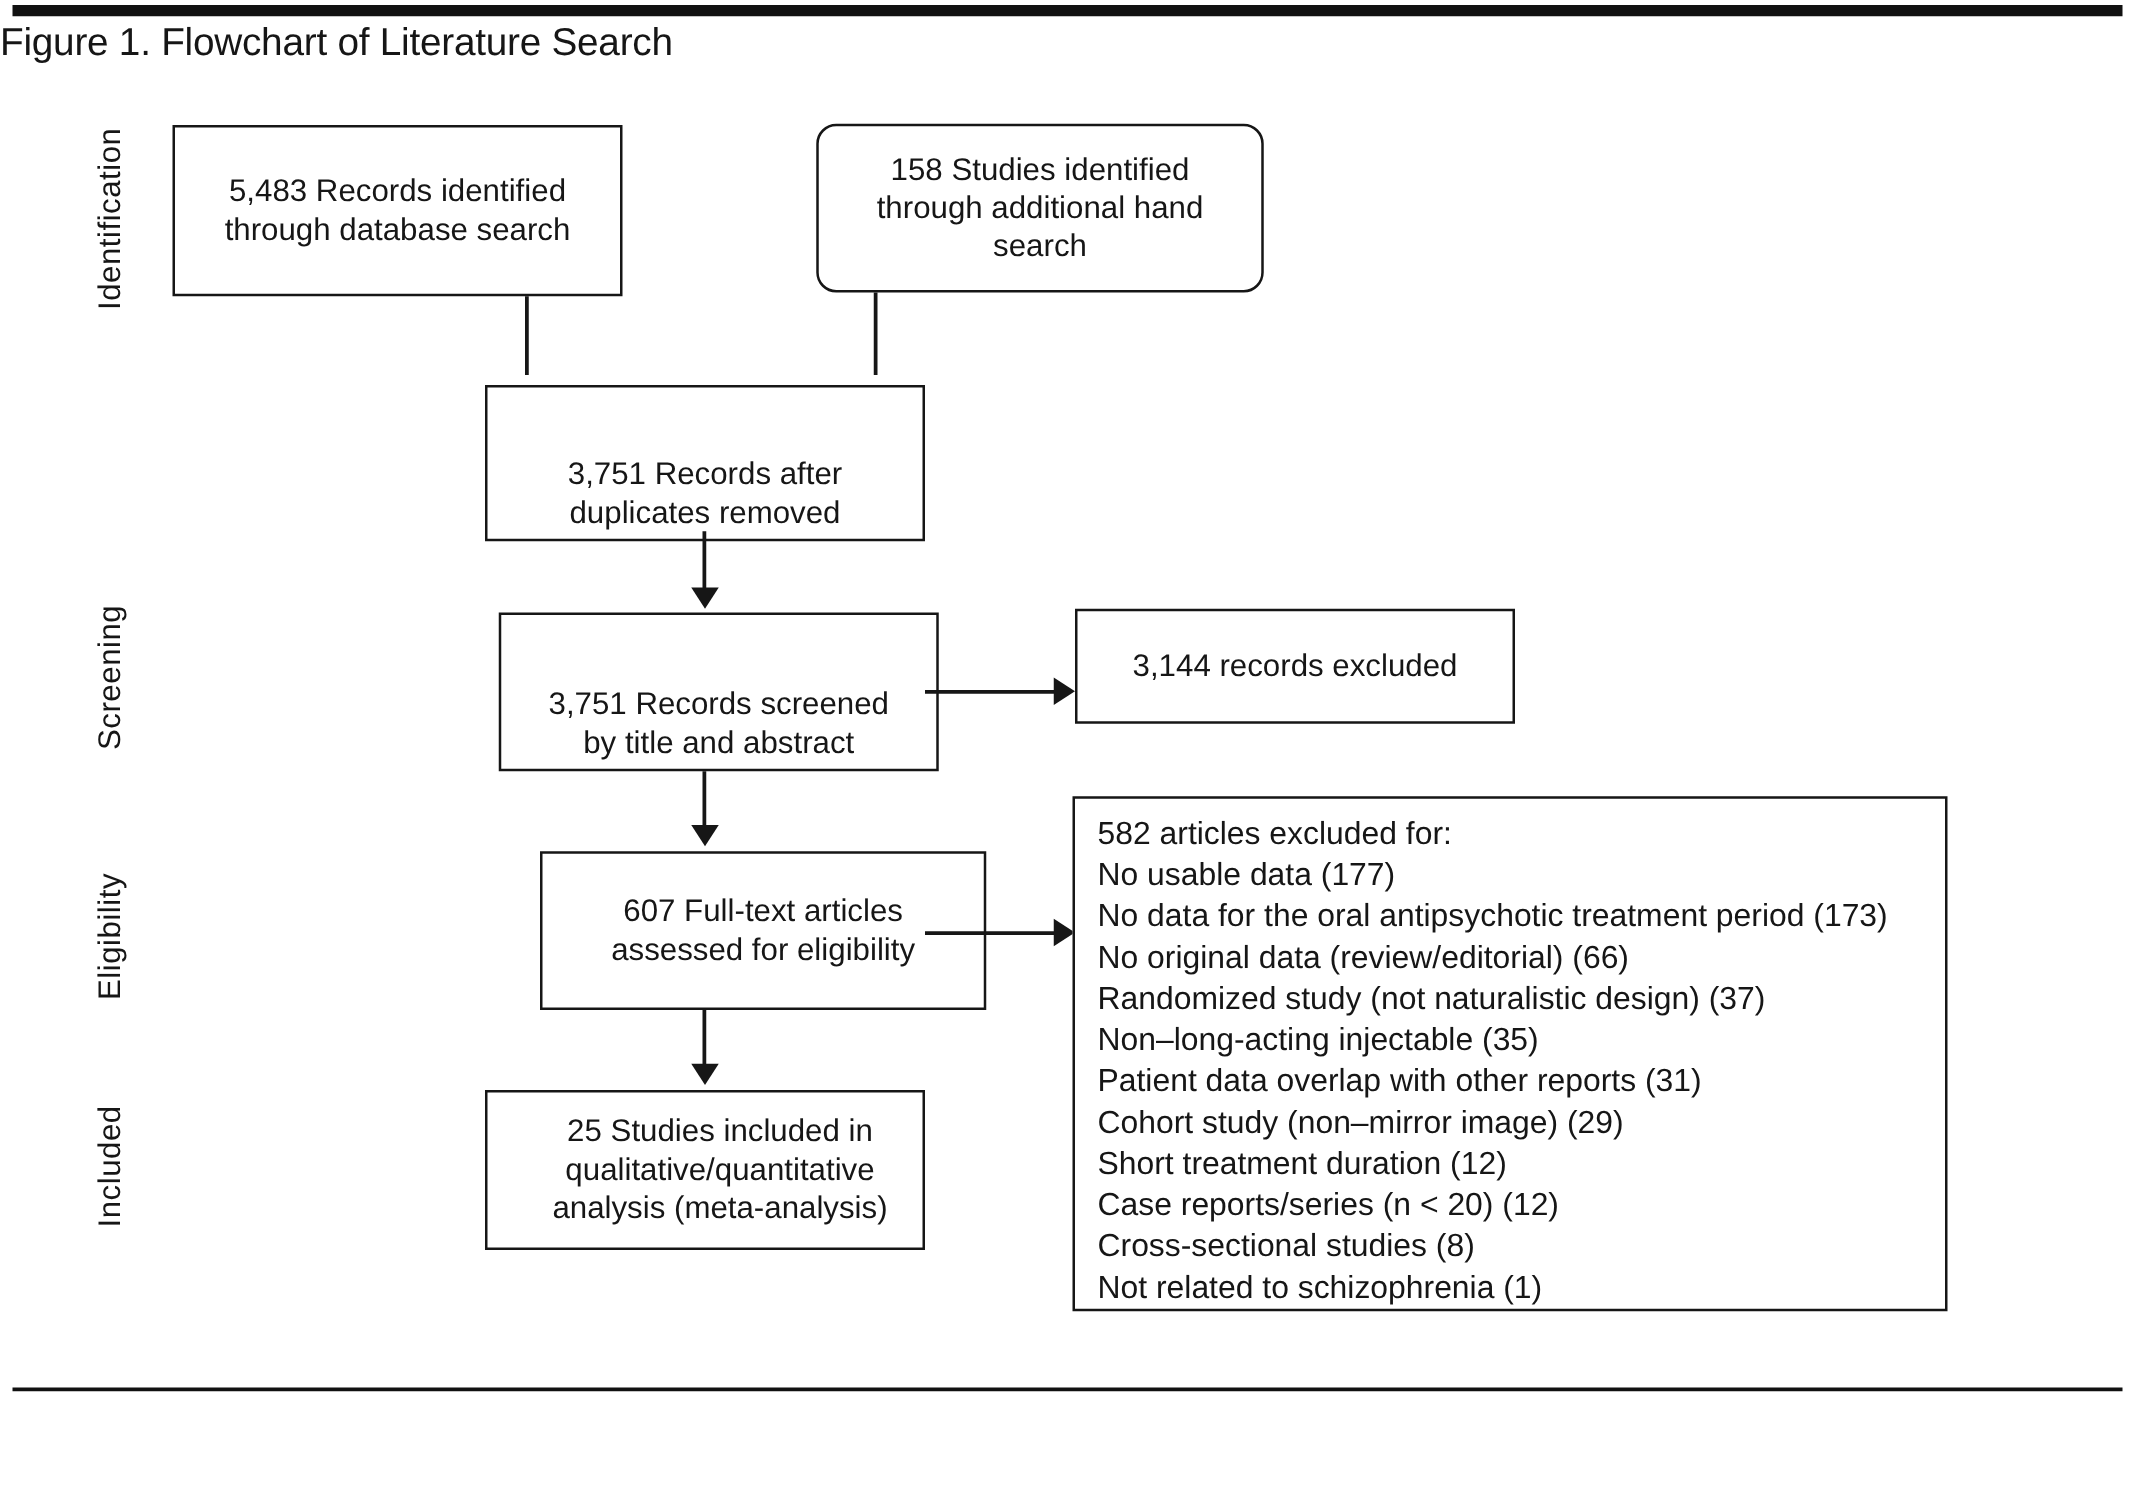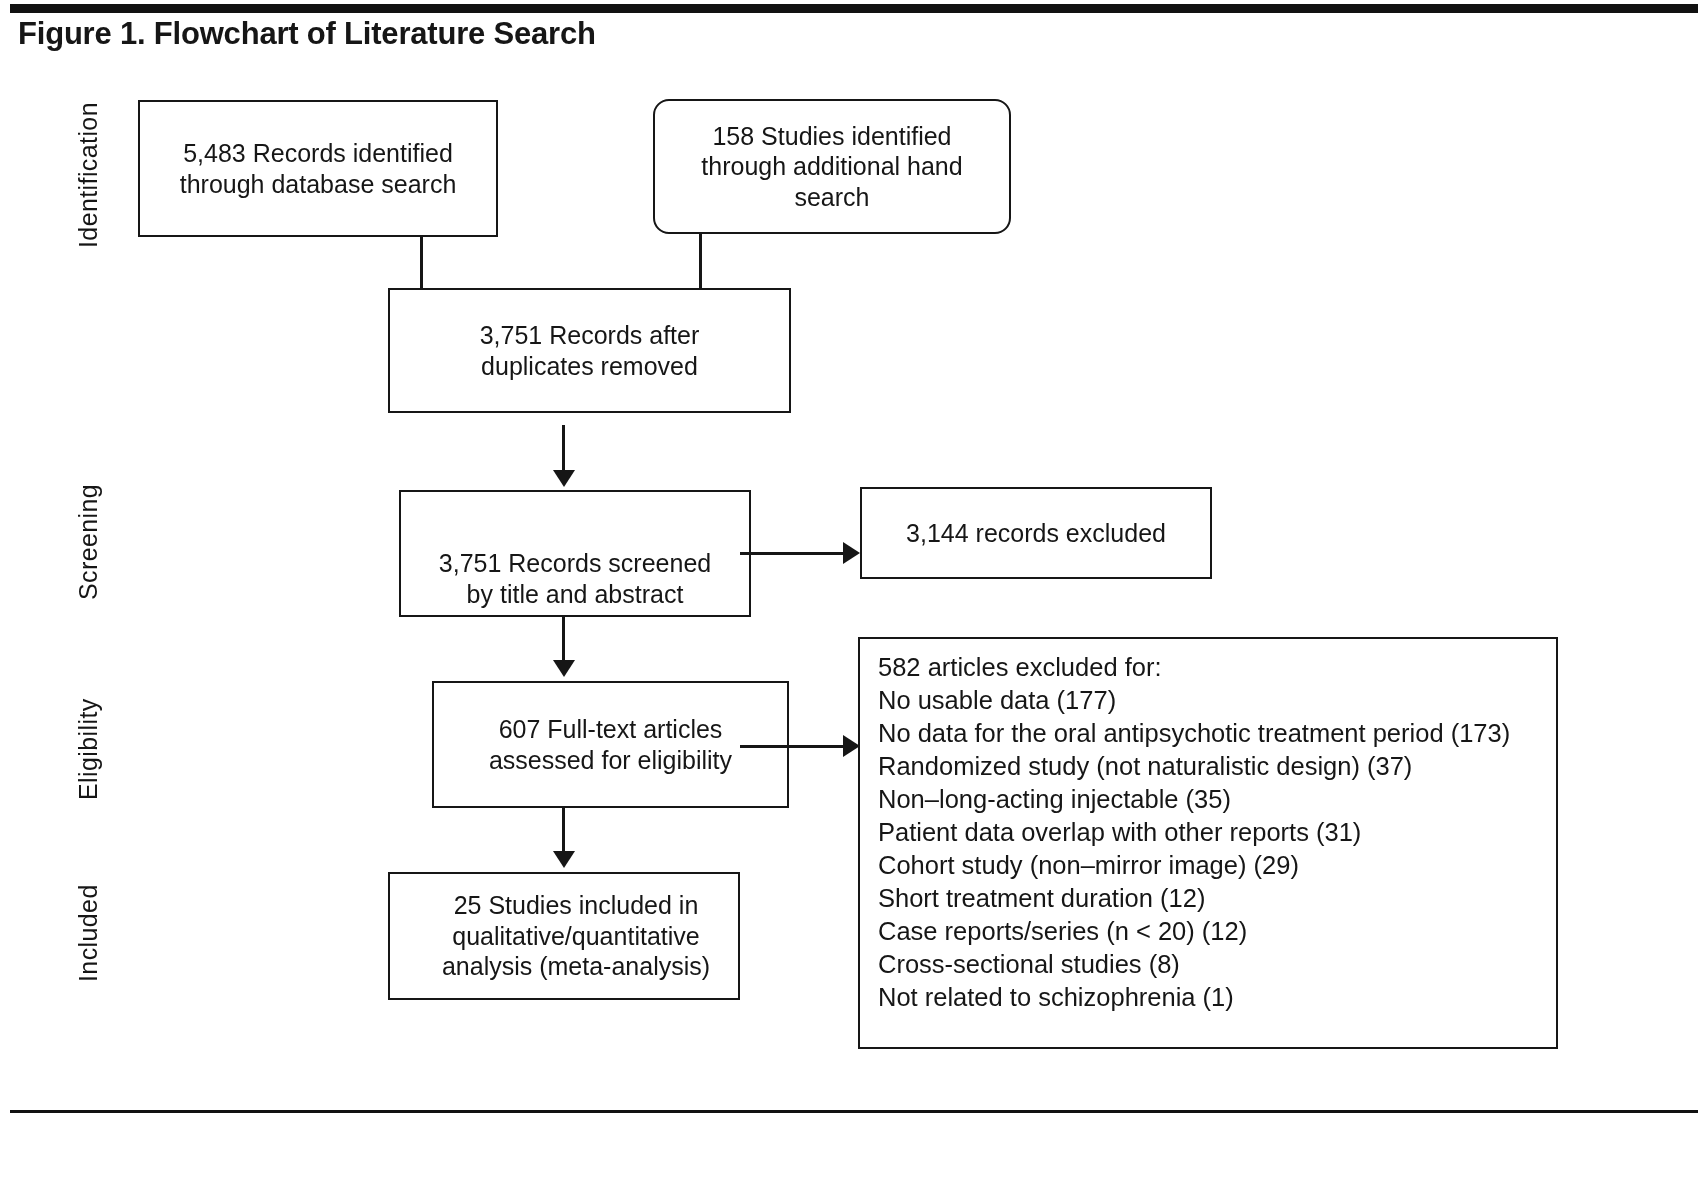--- a/index.html
+++ b/index.html
@@ -30,24 +30,24 @@
     left: 10px;
     top: 1110px;
     width: 1688px;
     height: 3px;
     background: #111111;
   }
 
   
   .fig-title {
     position: absolute;
-    left: 18px;
+    left: 0;
     top: 16px;
     font-size: 31px;
-    font-weight: bold;
+    font-weight: normal;
     letter-spacing: -0.2px;
     white-space: nowrap;
   }
 
   
   .stage-label {
     position: absolute;
     font-size: 25px;
     letter-spacing: 0.4px;
     white-space: nowrap;
@@ -127,21 +127,21 @@
 
 <div class="box" style="left:653px; top:99px; width:358px; height:135px;border-radius:16px;">
   <span class="box-text">158 Studies identified
 through additional hand
 search</span>
 </div>
 
 <div class="vline" style="left:420px; top:237px; height:63px;"></div>
 <div class="vline" style="left:699px; top:234px; height:66px;"></div>
 
-<div class="box" style="left:388px; top:288px; width:403px; height:125px;">
+<div class="box" style="left:388px; top:308px; width:352px; height:125px;align-items:flex-end;">
   <span class="box-text">3,751 Records after
 duplicates removed</span>
 </div>
 
 <div class="vline" style="left:562px; top:425px; height:49px;"></div>
 <div class="arrow-down" style="left:553px; top:470px;"></div>
 
 <div class="box" style="left:399px; top:490px; width:352px; height:127px;align-items:flex-end;">
   <span class="box-text">3,751 Records screened
 by title and abstract</span>
@@ -162,20 +162,21 @@
 assessed for eligibility</span>
 </div>
 
 <div class="hline" style="left:740px; top:745px; width:106px;"></div>
 <div class="arrow-right" style="left:843px; top:735px;"></div>
 
 <div class="excl-list" style="left:858px; top:637px; width:700px; height:412px;">
   <div class="excl-line">582 articles excluded for:</div>
   <div class="excl-line">No usable data (177)</div>
   <div class="excl-line">No data for the oral antipsychotic treatment period (173)</div>
+  <div class="excl-line">No original data (review/editorial) (66)</div>
   <div class="excl-line">Randomized study (not naturalistic design) (37)</div>
   <div class="excl-line">Non–long-acting injectable (35)</div>
   <div class="excl-line">Patient data overlap with other reports (31)</div>
   <div class="excl-line">Cohort study (non–mirror image) (29)</div>
   <div class="excl-line">Short treatment duration (12)</div>
   <div class="excl-line">Case reports/series (n &lt; 20) (12)</div>
   <div class="excl-line">Cross-sectional studies (8)</div>
   <div class="excl-line">Not related to schizophrenia (1)</div>
 </div>
 

